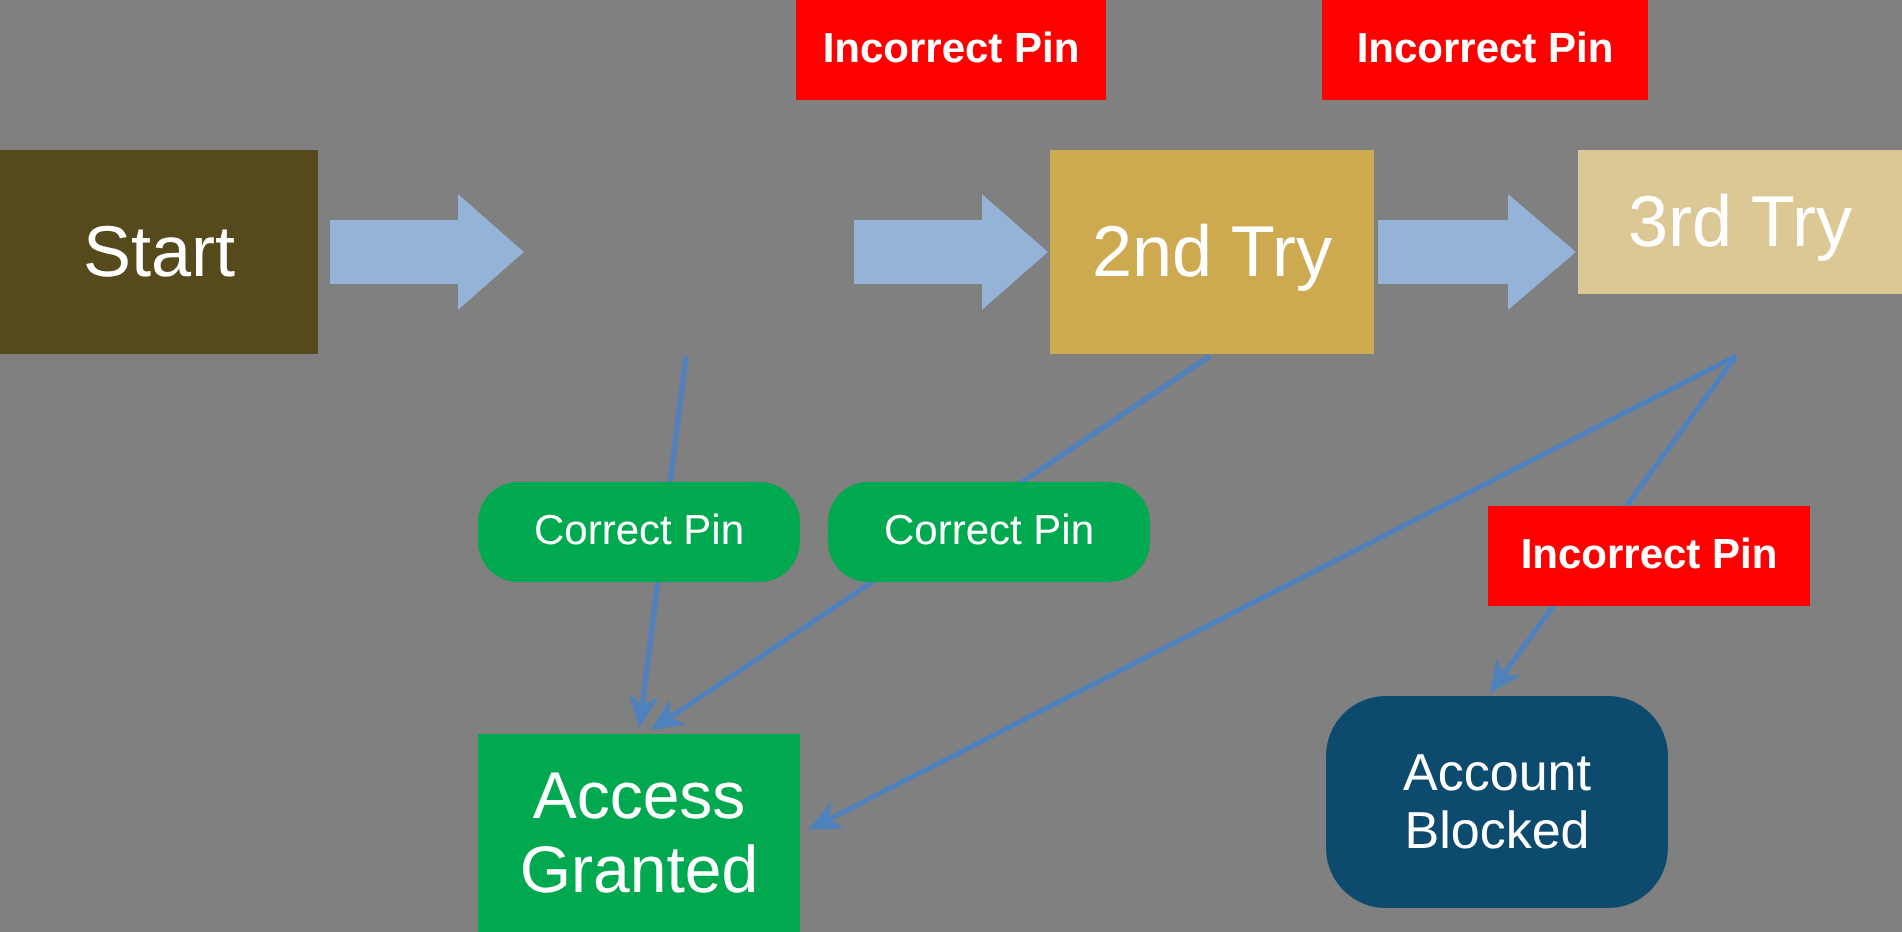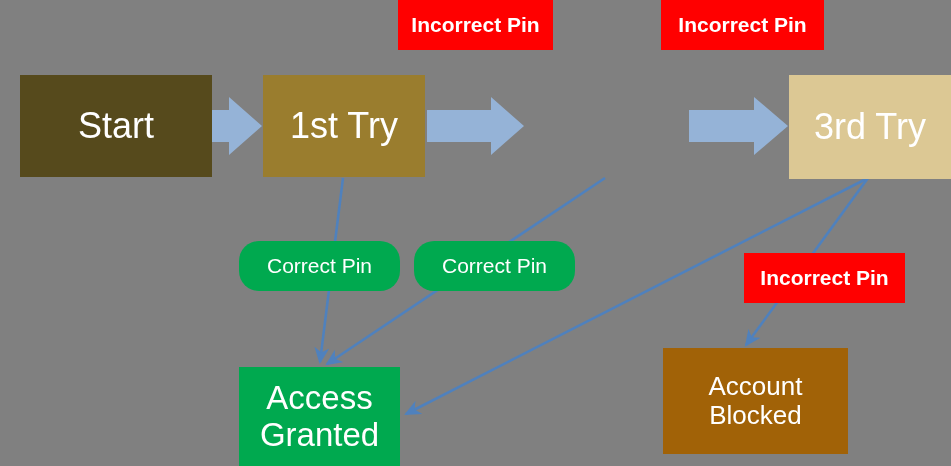--- a/index.html
+++ b/index.html
@@ -19,26 +19,26 @@
     position: absolute;
     display: flex;
     align-items: center;
     justify-content: center;
     text-align: center;
     color: #ffffff;
     box-sizing: border-box;
     line-height: 1.12;
     white-space: pre-line;
   }
-  .node-start   { left: 0px;   top: 75px;  width: 192px; height: 102px; background: #564a1c; font-size: 36px; margin-left: 20px; }
+  .node-start   { left: 0px;   top: 75px;  width: 159px; height: 102px; background: #564a1c; font-size: 36px; }
   .node-try1    { left: 263px; top: 75px;  width: 162px; height: 102px; background: #9a7d2e; font-size: 36px; }
   .node-try2    { left: 525px; top: 75px;  width: 162px; height: 102px; background: #cdaa4f; font-size: 36px; }
-  .node-try3    { left: 789px; top: 75px;  width: 162px; height: 104px; background: #dcc894; font-size: 36px; }
+  .node-try3    { left: 789px; top: 75px;  width: 162px; height: 72px; background: #dcc894; font-size: 36px; }
   .node-granted { left: 239px; top: 367px; width: 161px; height: 99px;  background: #00a94f; font-size: 33px; }
-  .node-blocked { left: 663px; top: 348px; width: 185px; height: 106px; background: #a16207; font-size: 26px; }
+  .node-blocked { left: 663px; top: 348px; width: 171px; height: 106px; background: #0c4a6e; font-size: 26px; border-radius: 30px; }
 
   .label {
     position: absolute;
     display: flex;
     align-items: center;
     justify-content: center;
     color: #ffffff;
     font-size: 21px;
     box-sizing: border-box;
     white-space: nowrap;
@@ -96,22 +96,22 @@
       <line x1="868" y1="178" x2="406" y2="414" stroke="#4f81bd" stroke-width="2.6" marker-end="url(#arrowhead)"></line>
     </g>
 
     <g>
       <line x1="868" y1="178" x2="746" y2="345" stroke="#4f81bd" stroke-width="2.6" marker-end="url(#arrowhead)"></line>
     </g>
   </svg>
 
   <div class="node node-start">Start</div>
 
-  <div class="node node-try1">1st Try</div>
 
+  <div class="node node-try2">2nd Try</div>
 
   <div class="node node-try3">3rd Try</div>
 
   <div class="node node-granted">Access
 Granted</div>
 
   <div class="node node-blocked">Account
 Blocked</div>
 
   <div class="label label-red lbl-incorrect-1">Incorrect Pin</div>

